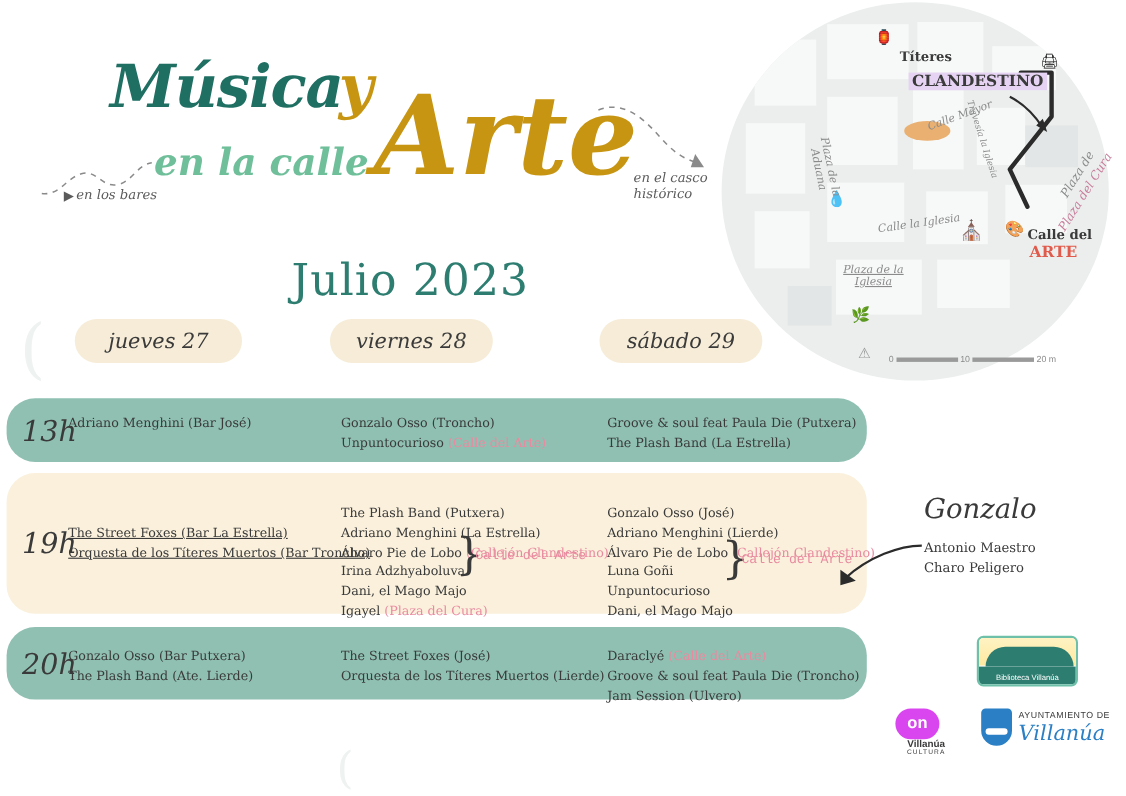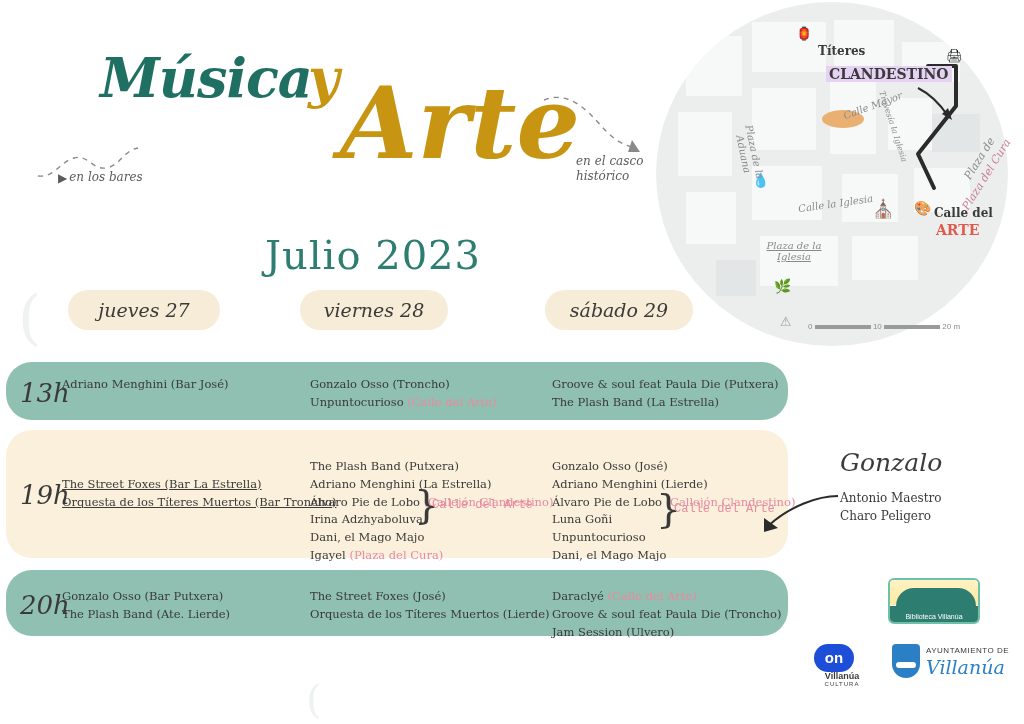--- a/index.html
+++ b/index.html
@@ -179,21 +179,21 @@
   .biblio-bar { position: absolute; bottom: 0; left: 0; right: 0; height: 38%; background: #2e7d71; }
   .biblio-txt {
     position: absolute; bottom: 2px; left: 0; right: 0; text-align: center;
     font-family: "Liberation Sans", sans-serif; font-size: 7px; color: #fff;
   }
   .logo-on {
     position: absolute; left: 6px; top: 66px; width: 72px; height: 42px;
   }
   .on-circle {
     position: absolute; left: 8px; top: 0; width: 40px; height: 28px;
-    background: #1d4ed8; border-radius: 14px;
+    background: #d946ef; border-radius: 14px;
     color: #fff; font-family: "Liberation Sans", sans-serif;
     font-weight: bold; font-size: 15px; text-align: center; line-height: 28px;
   }
   .on-sub { position: absolute; left: 0; top: 27px; width: 72px; text-align: center;
     font-family: "Liberation Sans", sans-serif; font-size: 9px; color: #3a3a3a; font-weight: bold; }
   .on-sub small { display: block; font-size: 6px; font-weight: normal; letter-spacing: 1px; }
   .logo-ayto { position: absolute; left: 92px; top: 64px; width: 128px; height: 44px; text-align: center; }
   .ayto-shield {
     position: absolute; left: 0; top: 2px; width: 28px; height: 34px;
     background: #2b7fc4; border-radius: 4px 4px 14px 14px;
@@ -219,20 +219,21 @@
     <svg class="squiggle-l" width="110" height="70" viewBox="0 0 110 70">
       <path d="M4 62 C20 64 26 48 40 44 C54 40 58 56 72 54 C86 52 90 36 104 34" fill="none" stroke="#8a8a8a" stroke-width="1.4" stroke-dasharray="5 5"></path>
     </svg>
     <svg class="squiggle-r" width="120" height="80" viewBox="0 0 120 80">
       <path d="M4 10 C24 2 40 14 52 26 C64 38 74 54 96 58" fill="none" stroke="#8a8a8a" stroke-width="1.4" stroke-dasharray="5 5"></path>
       <path d="M92 50 L100 62 L88 62 Z" fill="#8a8a8a"></path>
     </svg>
 
     <div class="t-musica">Música</div>
     <div class="t-y">y</div>
+    <div class="t-enlacalle">en la calle</div>
     <div class="t-arte">Arte</div>
 
     <div class="note-left">
       <span style="display:inline-block;transform:translateY(1px);margin-right:2px;">▶</span><span>en los bares</span>
     </div>
     <div class="note-right">en el casco histórico</div>
   </div>
 
   <div class="month">Julio 2023</div>
 

